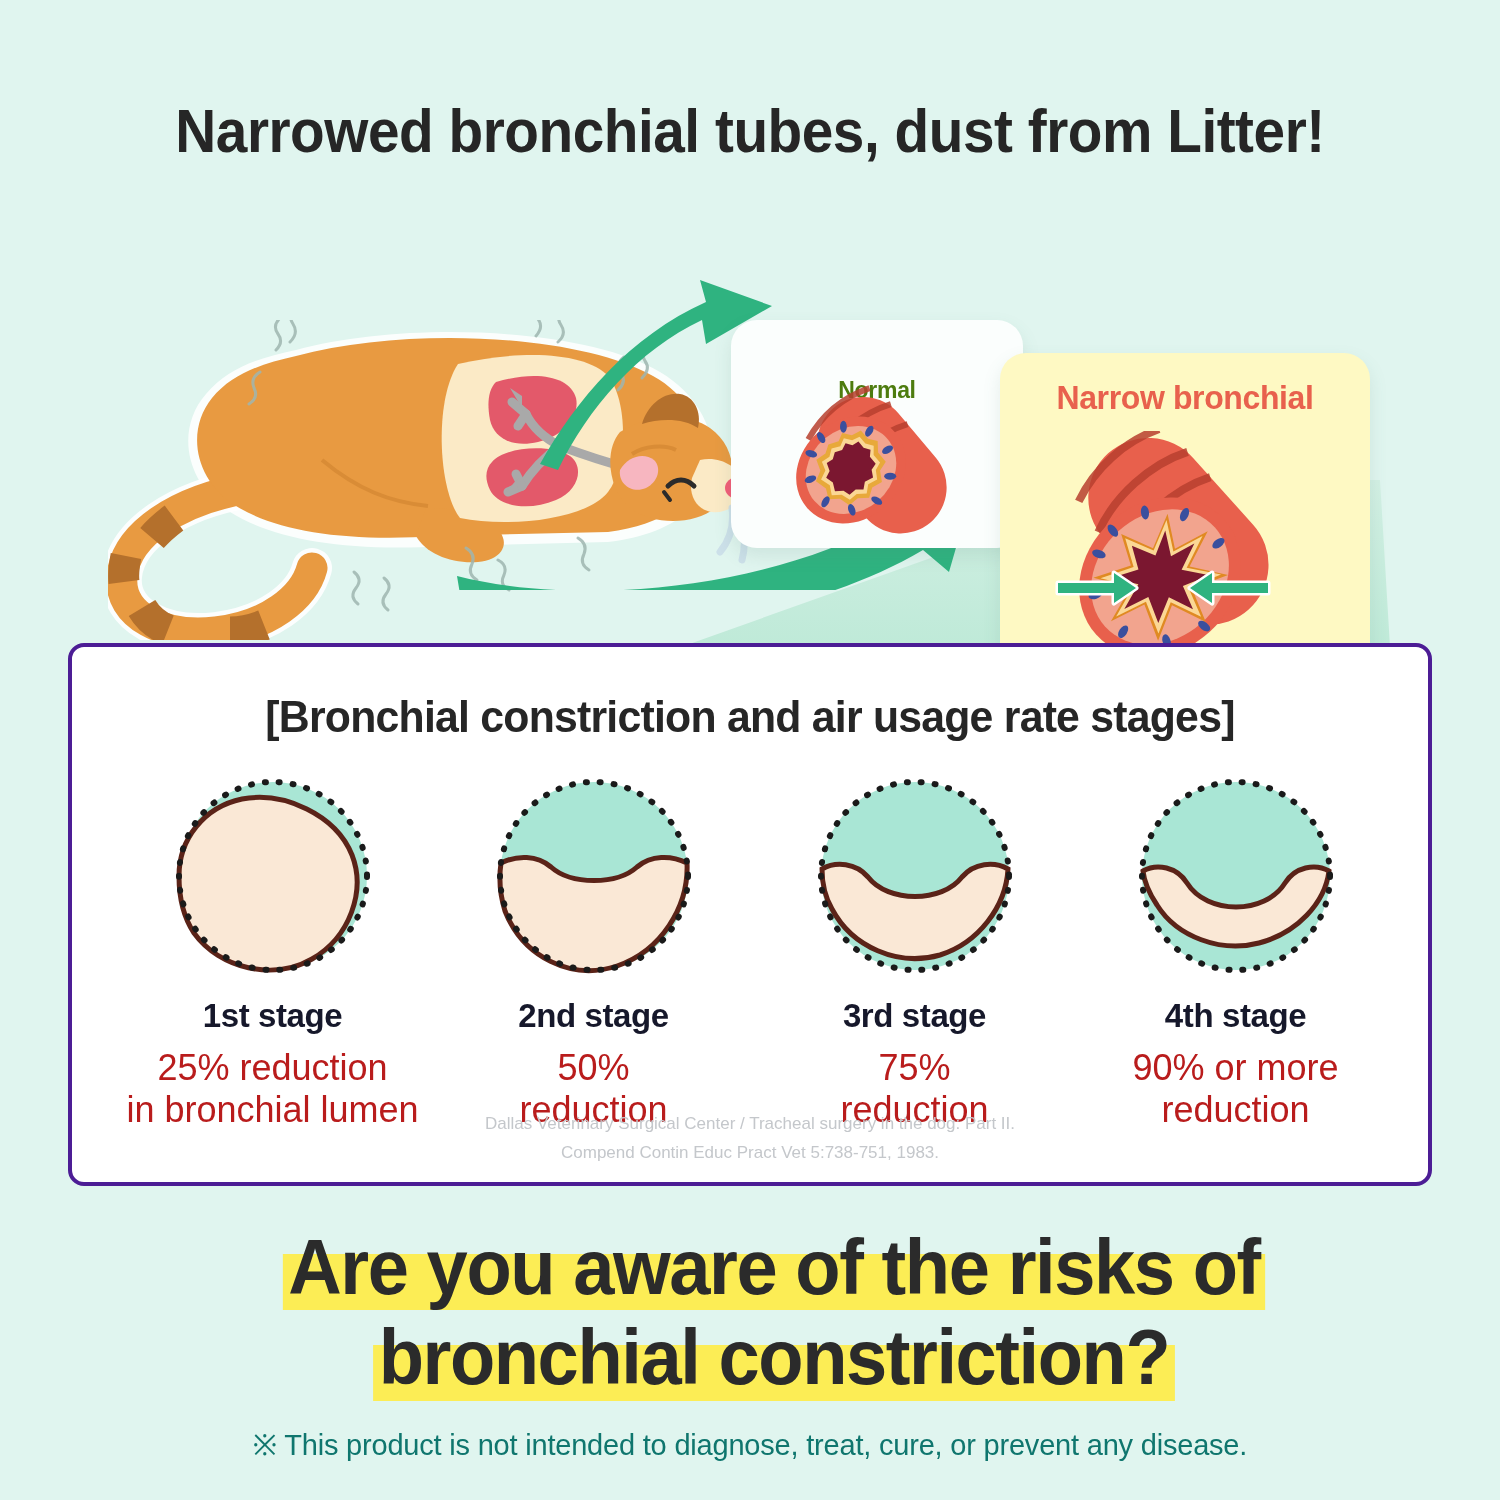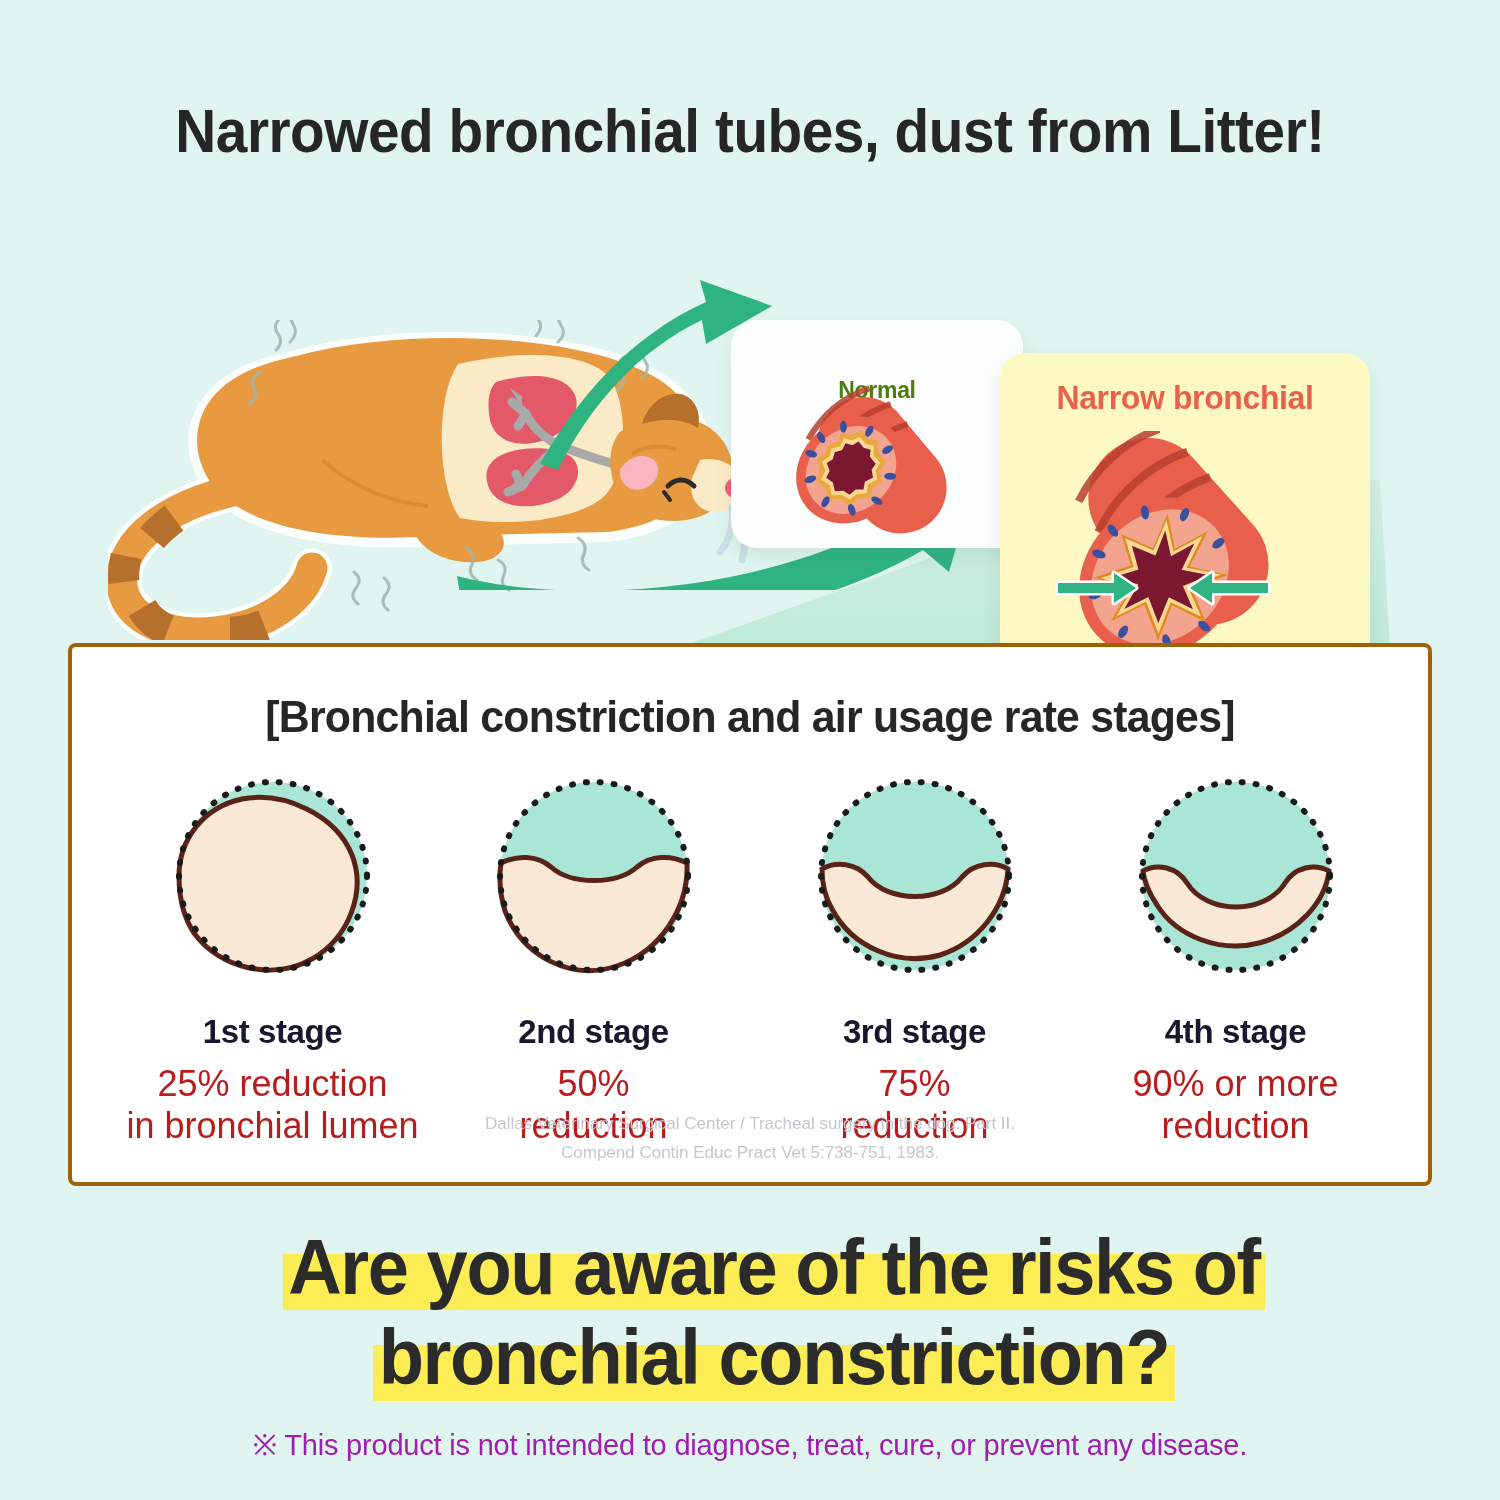--- a/index.html
+++ b/index.html
@@ -37,36 +37,36 @@
   .panel-label{
     position:absolute;width:100%;text-align:center;
     font-weight:bold;white-space:nowrap;
   }
   .label-normal{top:22px;font-size:23px;color:#4d7c0f;letter-spacing:-0.3px;margin-top:35px;}
   .label-narrow{top:26px;font-size:33px;color:#e8614d;letter-spacing:-0.4px;transform:scaleX(0.97);}
 
   
   .stats-card{
     position:absolute;left:68px;top:643px;width:1364px;height:543px;
-    background:#ffffff;border:4px solid #a16207;border-radius:8px;
+    background:#ffffff;border:4px solid #4c1d95;border-radius:16px;
     box-sizing:border-box;
   }
   .card-title{
     position:absolute;left:0;top:44px;width:100%;text-align:center;
     font-size:45px;font-weight:bold;color:#262626;letter-spacing:-0.8px;
     transform:scaleX(0.95);white-space:nowrap;
   }
   .stages{
     position:absolute;left:40px;top:120px;width:1284px;
     display:flex;justify-content:space-around;align-items:flex-start;
   }
   .stage{width:300px;text-align:center;}
   .stage-svg{display:block;margin:0 auto;}
   .stage-name{
-    margin-top:28px;font-size:33px;font-weight:bold;color:#16182b;
+    margin-top:12px;font-size:33px;font-weight:bold;color:#16182b;
     letter-spacing:-0.4px;
   }
   .stage-desc{
     margin-top:12px;font-size:36px;color:#b91c1c;line-height:1.16;
     white-space:pre-line;
   }
   .citation{
     position:absolute;left:0;top:463px;width:100%;text-align:center;
     font-size:17px;color:#c4c7cb;line-height:1.7;white-space:pre-line;
   }
@@ -82,21 +82,21 @@
   }
   .hl-ink{
     position:relative;display:inline-block;padding:0 6px;z-index:2;
   }
   .hl-ink::before{
     content:"";position:absolute;left:0;right:0;bottom:2px;height:56px;
     background:#fced55;z-index:-1;
   }
   .disclaimer{
     position:absolute;left:0;top:1424px;width:1500px;text-align:center;
-    font-size:29px;color:#a21caf;letter-spacing:-0.2px;white-space:nowrap;
+    font-size:29px;color:#0f766e;letter-spacing:-0.2px;white-space:nowrap;
   }
 </style>
 </head>
 <body>
 
 <div id="stage">
 
   <div class="main-title">Narrowed bronchial tubes, dust from Litter!</div>
 
   <div class="hero">

